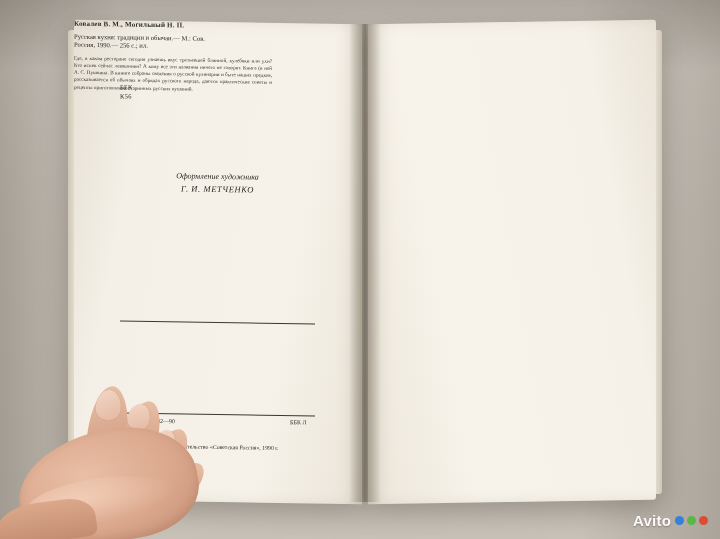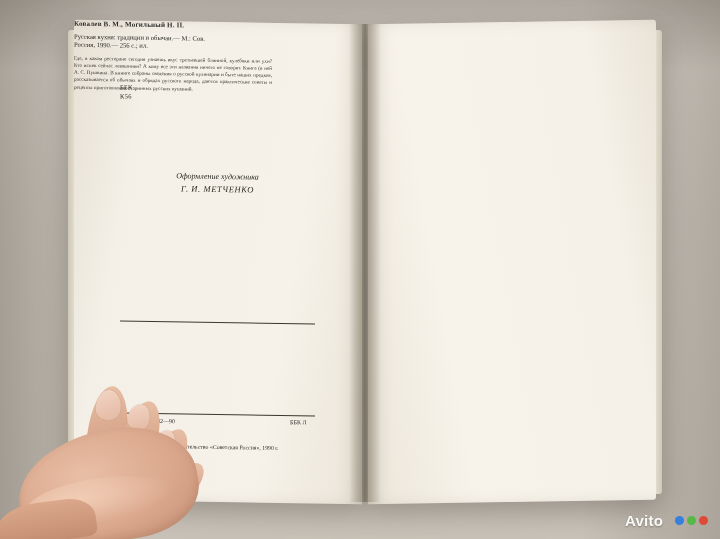--- a/index.html
+++ b/index.html
@@ -237,21 +237,21 @@
     transform: rotate(-8deg);
   }
 
   
   .watermark {
     position: absolute;
     right: 12px;
     bottom: 10px;
     display: flex;
     align-items: center;
-    gap: 12px;
+    gap: 4px;
     z-index: 9;
     opacity: .92;
   }
   .wm-text {
     font-family: "Liberation Sans", sans-serif;
     font-size: 15px;
     font-weight: bold;
     color: #ffffff;
     text-shadow: 0 1px 2px rgba(0,0,0,0.35);
     letter-spacing: .2px;

